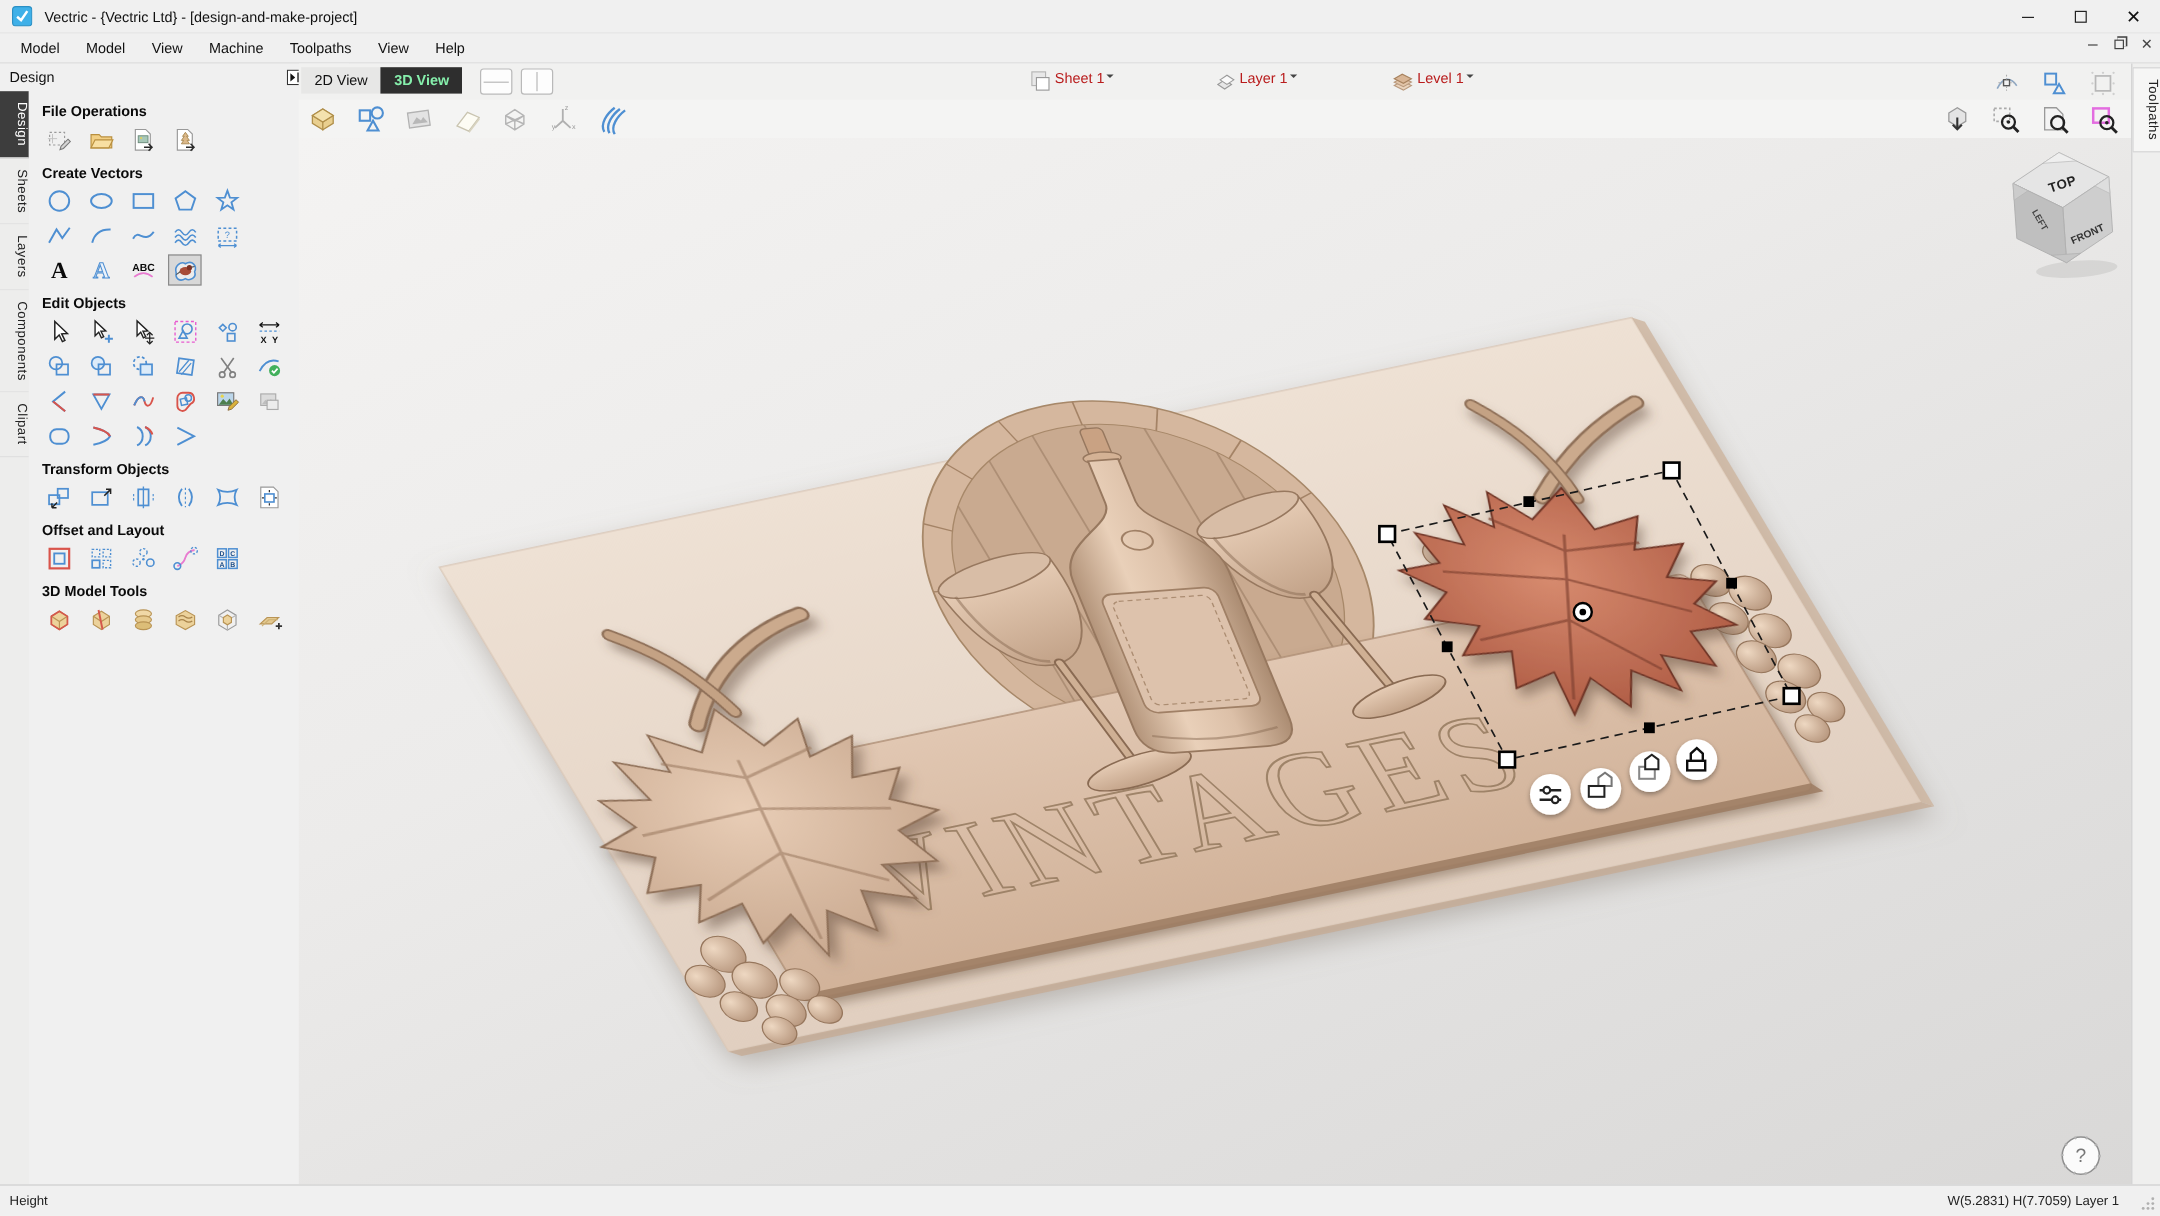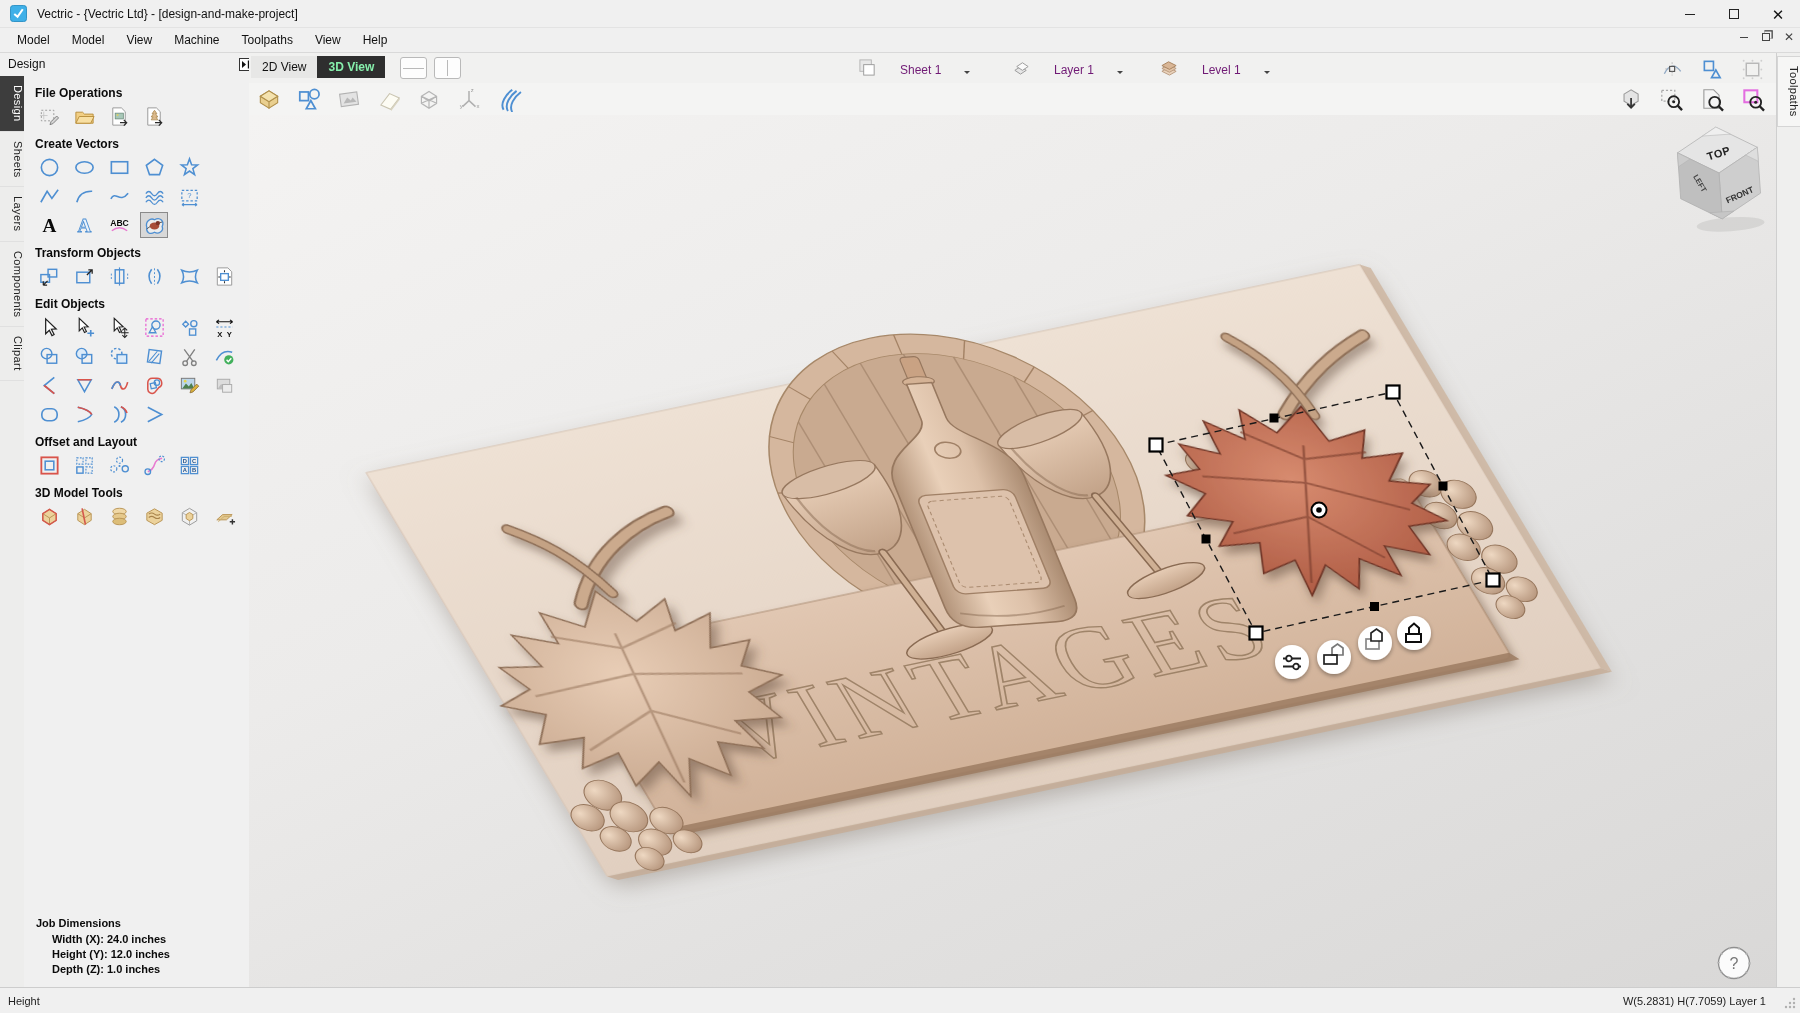--- a/index.html
+++ b/index.html
@@ -44,21 +44,21 @@
   
   .canvas-zone { position:absolute; left:249px; top:53px; right:24px; bottom:26px; background:#f1f1f0; }
   .row1 { position:relative; height:30px; background:#f1f1f0; }
   .view-tabs { position:absolute; left:2px; top:3px; display:flex; }
   .vw-tab { font-size:12px; padding:4px 11px; background:#e7e7e6; color:#111; }
   .vw-tab.sel { background:#2e2e2e; color:#86efac; font-weight:bold; }
   .split-btns { position:absolute; left:151px; top:4px; display:flex; gap:7px; }
   .split-btn { width:27px; height:22px; border:1px solid #b9b9b9; border-radius:3px; background:#fdfdfd; position:relative; }
   .split-btn.h::after { content:""; position:absolute; left:2px; right:2px; top:50%; border-top:1px solid #b9b9b9; }
   .split-btn.v::after { content:""; position:absolute; top:2px; bottom:2px; left:46%; border-left:1px solid #b9b9b9; }
-  .drop-group { position:absolute; top:5px; display:flex; align-items:flex-end; gap:23px; font-size:12px; color:#701a75; }
+  .drop-group { position:absolute; top:5px; display:flex; align-items:flex-start; gap:2px; font-size:12px; color:#b91c1c; }
   .drop-group svg { width:19px; height:19px; }
   .caret { width:0; height:0; border:3.6px solid transparent; border-top-color:#444; margin-top:4px; }
   .snap-group { position:absolute; right:10px; top:3px; display:flex; gap:12px; }
   .snap-group .tool { border:none; }
   .row2 { position:relative; height:32px; background:#f4f4f3; }
   .cv-icons-left { position:absolute; left:5px; top:2px; display:flex; gap:10px; }
   .cv-icons-right { position:absolute; right:8px; top:2px; display:flex; gap:11px; }
   .cv-tool { width:30px; height:28px; display:flex; align-items:center; justify-content:center; }
   .cv-tool svg { width:26px; height:26px; }
   .canvas { position:absolute; left:0; right:0; top:62px; bottom:0; background:linear-gradient(155deg,#f4f3f2 0%,#ecebea 38%,#e2e1e0 68%,#d9d8d7 100%); }
@@ -248,64 +248,20 @@
                 <path d="M4 14 C2 8 8 3.5 12 6 C18 2.5 22.5 8 20 13 C22 18 16 21.5 12 19 C7 22 3 19 4 14z" fill="#ececec" stroke="#4e8fd2" stroke-width="1.4"></path>
                 <ellipse cx="12" cy="12.5" rx="5" ry="3.6" fill="#a84c38"></ellipse>
                 <circle cx="15.5" cy="9.5" r="2.3" fill="#7c3226"></circle>
                 <path d="M17.5 9 l2.5 -0.6" stroke="#555" stroke-width="1"></path>
                 <path d="M7.5 13 l-3.5 2.5" stroke="#555" stroke-width="1"></path>
               </svg>
             </div>
           </div>
         </div>
         <div>
-          <div class="sec-title">Transform Objects</div>
-          <div class="icon-grid" style="grid-template-columns: repeat(6, 30px);">
-            <div class="tool">
-              <svg viewBox="0 0 24 24">
-                <rect x="3" y="10" width="9" height="8" fill="none" stroke="#4e8fd2" stroke-width="1.5"></rect>
-                <rect x="10.5" y="4.5" width="9" height="8" fill="none" stroke="#4e8fd2" stroke-width="1.5"></rect>
-                <path d="M5.5 21 l4.5 -4.5 m-4.5 4.5 h4 m-4 0 v-4" stroke="#222" fill="none" stroke-width="1.2"></path>
-              </svg>
-            </div>
-            <div class="tool">
-              <svg viewBox="0 0 24 24">
-                <rect x="4" y="7.5" width="13.5" height="11" fill="none" stroke="#4e8fd2" stroke-width="1.5"></rect>
-                <path d="M14.5 10.5 l5.5 -5.5 m0 4 v-4 h-4" stroke="#222" fill="none" stroke-width="1.3"></path>
-              </svg>
-            </div>
-            <div class="tool">
-              <svg viewBox="0 0 24 24">
-                <rect x="7.5" y="5" width="9" height="14" fill="none" stroke="#4e8fd2" stroke-width="1.5"></rect>
-                <path d="M12 2.5 v19" stroke="#4e8fd2" stroke-width="1.2"></path>
-                <path d="M3.5 9 v6 M20.5 9 v6" stroke="#4e8fd2" stroke-width="1" stroke-dasharray="2,1.6"></path>
-              </svg>
-            </div>
-            <div class="tool">
-              <svg viewBox="0 0 24 24">
-                <path d="M9 4.5 q-5.5 7.5 0 15" fill="none" stroke="#4e8fd2" stroke-width="1.6"></path>
-                <path d="M15 4.5 q5.5 7.5 0 15" fill="none" stroke="#4e8fd2" stroke-width="1.6"></path>
-                <path d="M12 3.5 v17" stroke="#4e8fd2" stroke-dasharray="2,2" stroke-width="1"></path>
-              </svg>
-            </div>
-            <div class="tool">
-              <svg viewBox="0 0 24 24">
-                <path d="M4 5.5 Q12 9 20 5.5 Q16.5 12 20 18.5 Q12 15 4 18.5 Q7.5 12 4 5.5z" fill="none" stroke="#4e8fd2" stroke-width="1.6"></path>
-              </svg>
-            </div>
-            <div class="tool">
-              <svg viewBox="0 0 24 24">
-                <path d="M4.5 3 h11 l4 4 v14 h-15z" fill="#fff" stroke="#999"></path>
-                <rect x="8" y="9" width="8" height="7" fill="none" stroke="#4e8fd2" stroke-width="1.4"></rect>
-                <path d="M12 5.5 v2 m0 9.5 v2 M5.5 12.5 h1.8 m9.4 0 h1.8" stroke="#333" stroke-width="1.1"></path>
-              </svg>
-            </div>
-          </div>
-        </div>
-        <div>
           <div class="sec-title">Edit Objects</div>
           <div class="icon-grid" style="grid-template-columns: repeat(6, 30px);">
             <div class="tool">
               <svg viewBox="0 0 24 24">
                 <path d="M8 3 L8 18.5 L11.8 14.8 L14.6 20.5 L16.8 19.4 L14 13.8 L19 13.5z" fill="#fff" stroke="#222" stroke-width="1.3"></path>
               </svg>
             </div>
             <div class="tool">
               <svg viewBox="0 0 24 24">
                 <path d="M6.5 2.5 L6.5 15.5 L9.7 12.4 L12 17.2 L14 16.2 L11.6 11.5 L15.8 11.3z" fill="#fff" stroke="#222" stroke-width="1.2"></path>
@@ -431,20 +387,64 @@
             </div>
             <div class="tool">
               <svg viewBox="0 0 24 24">
                 <path d="M6.5 4 C 13 7 13 17 6.5 20 M13.5 4 C 20 7 20 17 13.5 20" stroke="#4e8fd2" fill="none" stroke-width="1.7"></path>
                 <path d="M13.5 4 C 17 5.5 19 8 19.8 10.5" stroke="#d9544b" stroke-width="1.7" fill="none"></path>
               </svg>
             </div>
             <div class="tool">
               <svg viewBox="0 0 24 24">
                 <path d="M5 4.5 L19.5 12 L5 19.5" fill="none" stroke="#4e8fd2" stroke-width="1.7"></path>
+              </svg>
+            </div>
+          </div>
+        </div>
+        <div>
+          <div class="sec-title">Transform Objects</div>
+          <div class="icon-grid" style="grid-template-columns: repeat(6, 30px);">
+            <div class="tool">
+              <svg viewBox="0 0 24 24">
+                <rect x="3" y="10" width="9" height="8" fill="none" stroke="#4e8fd2" stroke-width="1.5"></rect>
+                <rect x="10.5" y="4.5" width="9" height="8" fill="none" stroke="#4e8fd2" stroke-width="1.5"></rect>
+                <path d="M5.5 21 l4.5 -4.5 m-4.5 4.5 h4 m-4 0 v-4" stroke="#222" fill="none" stroke-width="1.2"></path>
+              </svg>
+            </div>
+            <div class="tool">
+              <svg viewBox="0 0 24 24">
+                <rect x="4" y="7.5" width="13.5" height="11" fill="none" stroke="#4e8fd2" stroke-width="1.5"></rect>
+                <path d="M14.5 10.5 l5.5 -5.5 m0 4 v-4 h-4" stroke="#222" fill="none" stroke-width="1.3"></path>
+              </svg>
+            </div>
+            <div class="tool">
+              <svg viewBox="0 0 24 24">
+                <rect x="7.5" y="5" width="9" height="14" fill="none" stroke="#4e8fd2" stroke-width="1.5"></rect>
+                <path d="M12 2.5 v19" stroke="#4e8fd2" stroke-width="1.2"></path>
+                <path d="M3.5 9 v6 M20.5 9 v6" stroke="#4e8fd2" stroke-width="1" stroke-dasharray="2,1.6"></path>
+              </svg>
+            </div>
+            <div class="tool">
+              <svg viewBox="0 0 24 24">
+                <path d="M9 4.5 q-5.5 7.5 0 15" fill="none" stroke="#4e8fd2" stroke-width="1.6"></path>
+                <path d="M15 4.5 q5.5 7.5 0 15" fill="none" stroke="#4e8fd2" stroke-width="1.6"></path>
+                <path d="M12 3.5 v17" stroke="#4e8fd2" stroke-dasharray="2,2" stroke-width="1"></path>
+              </svg>
+            </div>
+            <div class="tool">
+              <svg viewBox="0 0 24 24">
+                <path d="M4 5.5 Q12 9 20 5.5 Q16.5 12 20 18.5 Q12 15 4 18.5 Q7.5 12 4 5.5z" fill="none" stroke="#4e8fd2" stroke-width="1.6"></path>
+              </svg>
+            </div>
+            <div class="tool">
+              <svg viewBox="0 0 24 24">
+                <path d="M4.5 3 h11 l4 4 v14 h-15z" fill="#fff" stroke="#999"></path>
+                <rect x="8" y="9" width="8" height="7" fill="none" stroke="#4e8fd2" stroke-width="1.4"></rect>
+                <path d="M12 5.5 v2 m0 9.5 v2 M5.5 12.5 h1.8 m9.4 0 h1.8" stroke="#333" stroke-width="1.1"></path>
               </svg>
             </div>
           </div>
         </div>
         <div>
           <div class="sec-title">Offset and Layout</div>
           <div class="icon-grid" style="grid-template-columns: repeat(5, 30px);">
             <div class="tool">
               <svg viewBox="0 0 24 24">
                 <rect x="3.5" y="3.5" width="17" height="17" fill="none" stroke="#d9544b" stroke-width="1.9"></rect>
@@ -532,26 +532,20 @@
             <div class="tool">
               <svg viewBox="0 0 24 24">
                 <path d="M4 15.5 l6 -5.5 h10 l-6 5.5z" fill="#e3c88f" stroke="#b99455"></path>
                 <path d="M5.5 17.5 l6 -5.5 h8" fill="none" stroke="#cdb071" stroke-width="1"></path>
                 <path d="M17.5 17.5 h5.5 m-2.75 -2.75 v5.5" stroke="#333" stroke-width="1.5"></path>
               </svg>
             </div>
           </div>
         </div>
       </div>
-    <div class="jobdims">
-      <div class="jd-title">Job Dimensions</div>
-      <div class="jd-row"><span>Width  (X):</span> <span>24.0 inches</span></div>
-      <div class="jd-row"><span>Height (Y):</span> <span>12.0 inches</span></div>
-      <div class="jd-row"><span>Depth  (Z):</span> <span>1.0 inches</span></div>
-    </div>
   </div>
 </div>
 
 <div class="canvas-zone">
   <div class="row1">
     <div class="view-tabs">
       <div class="vw-tab">2D View</div>
       <div class="vw-tab sel">3D View</div>
     </div>
     <div class="split-btns">

